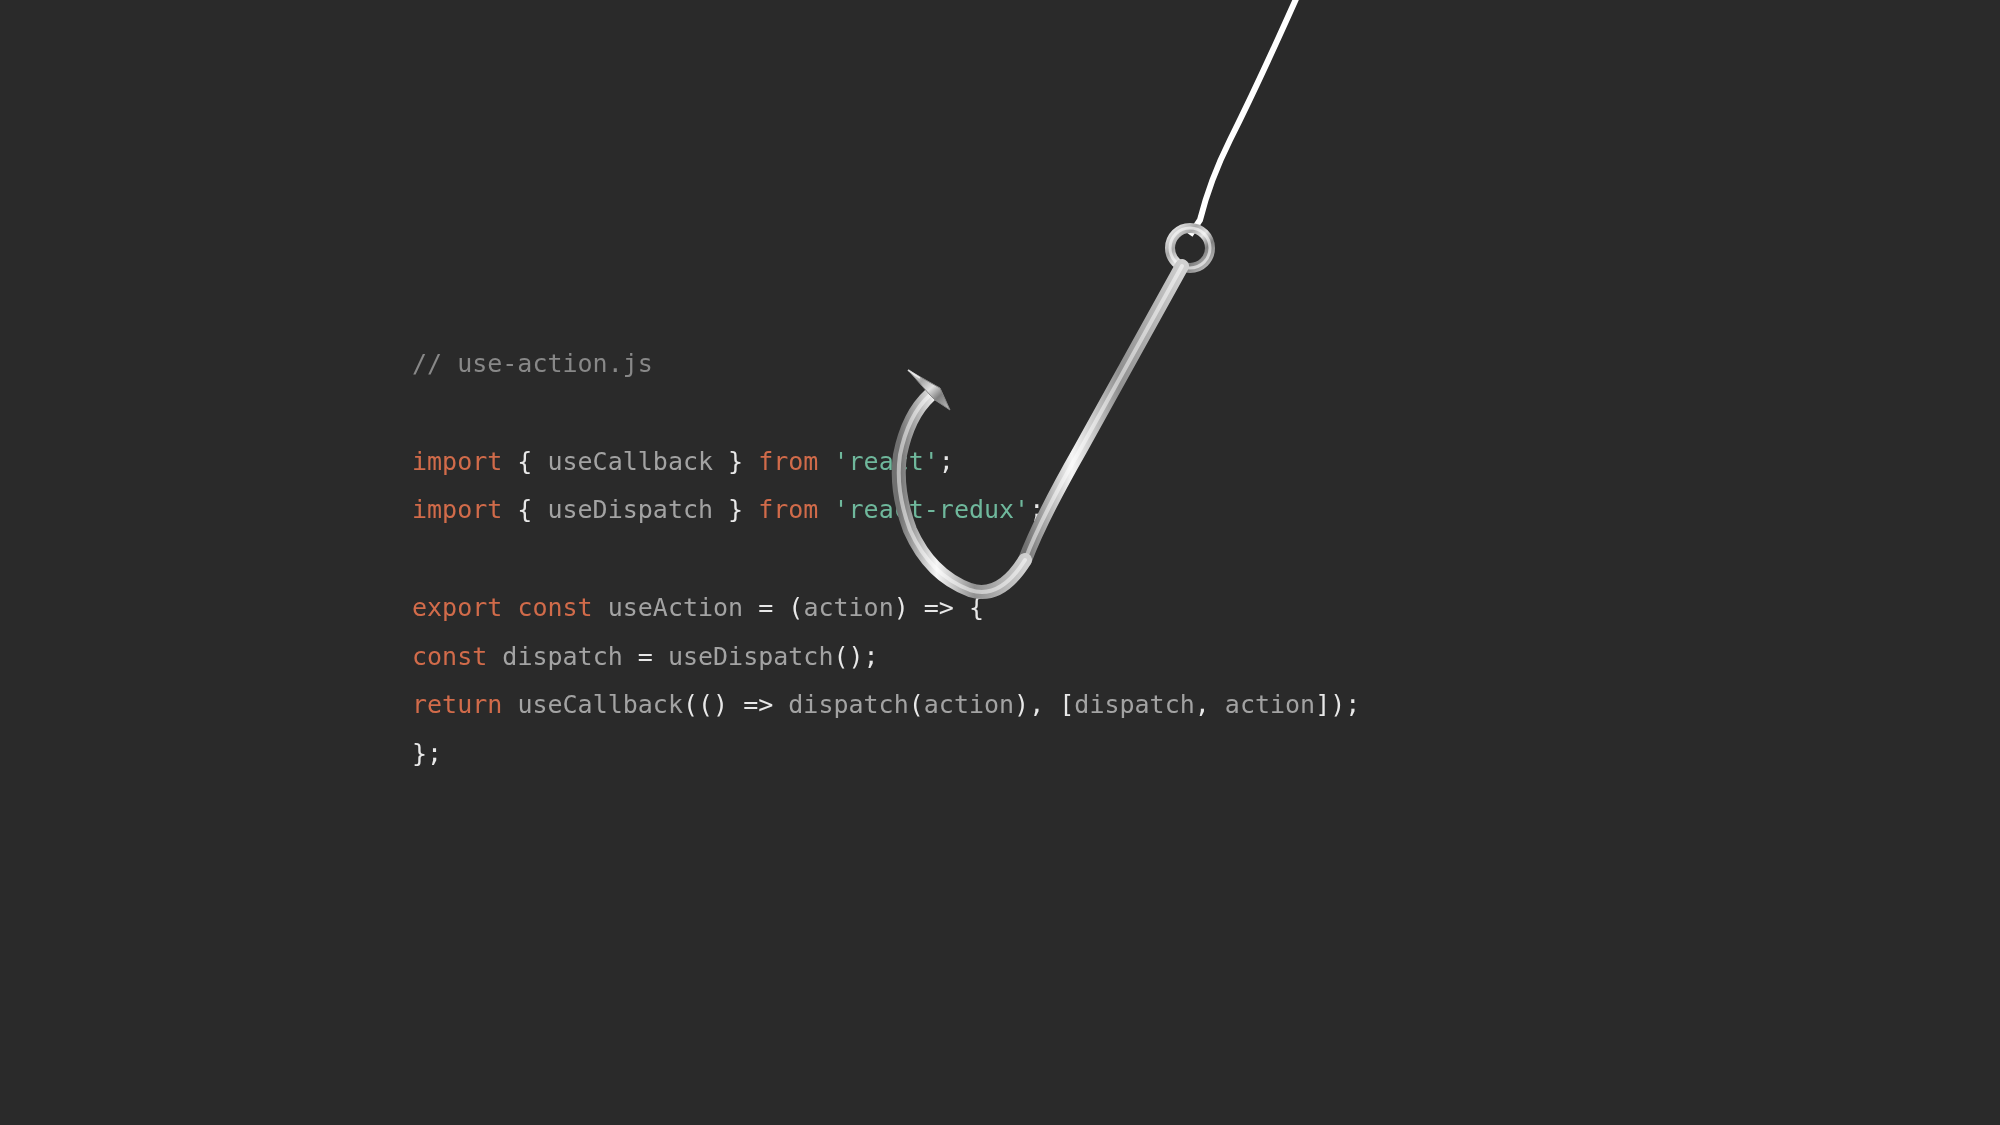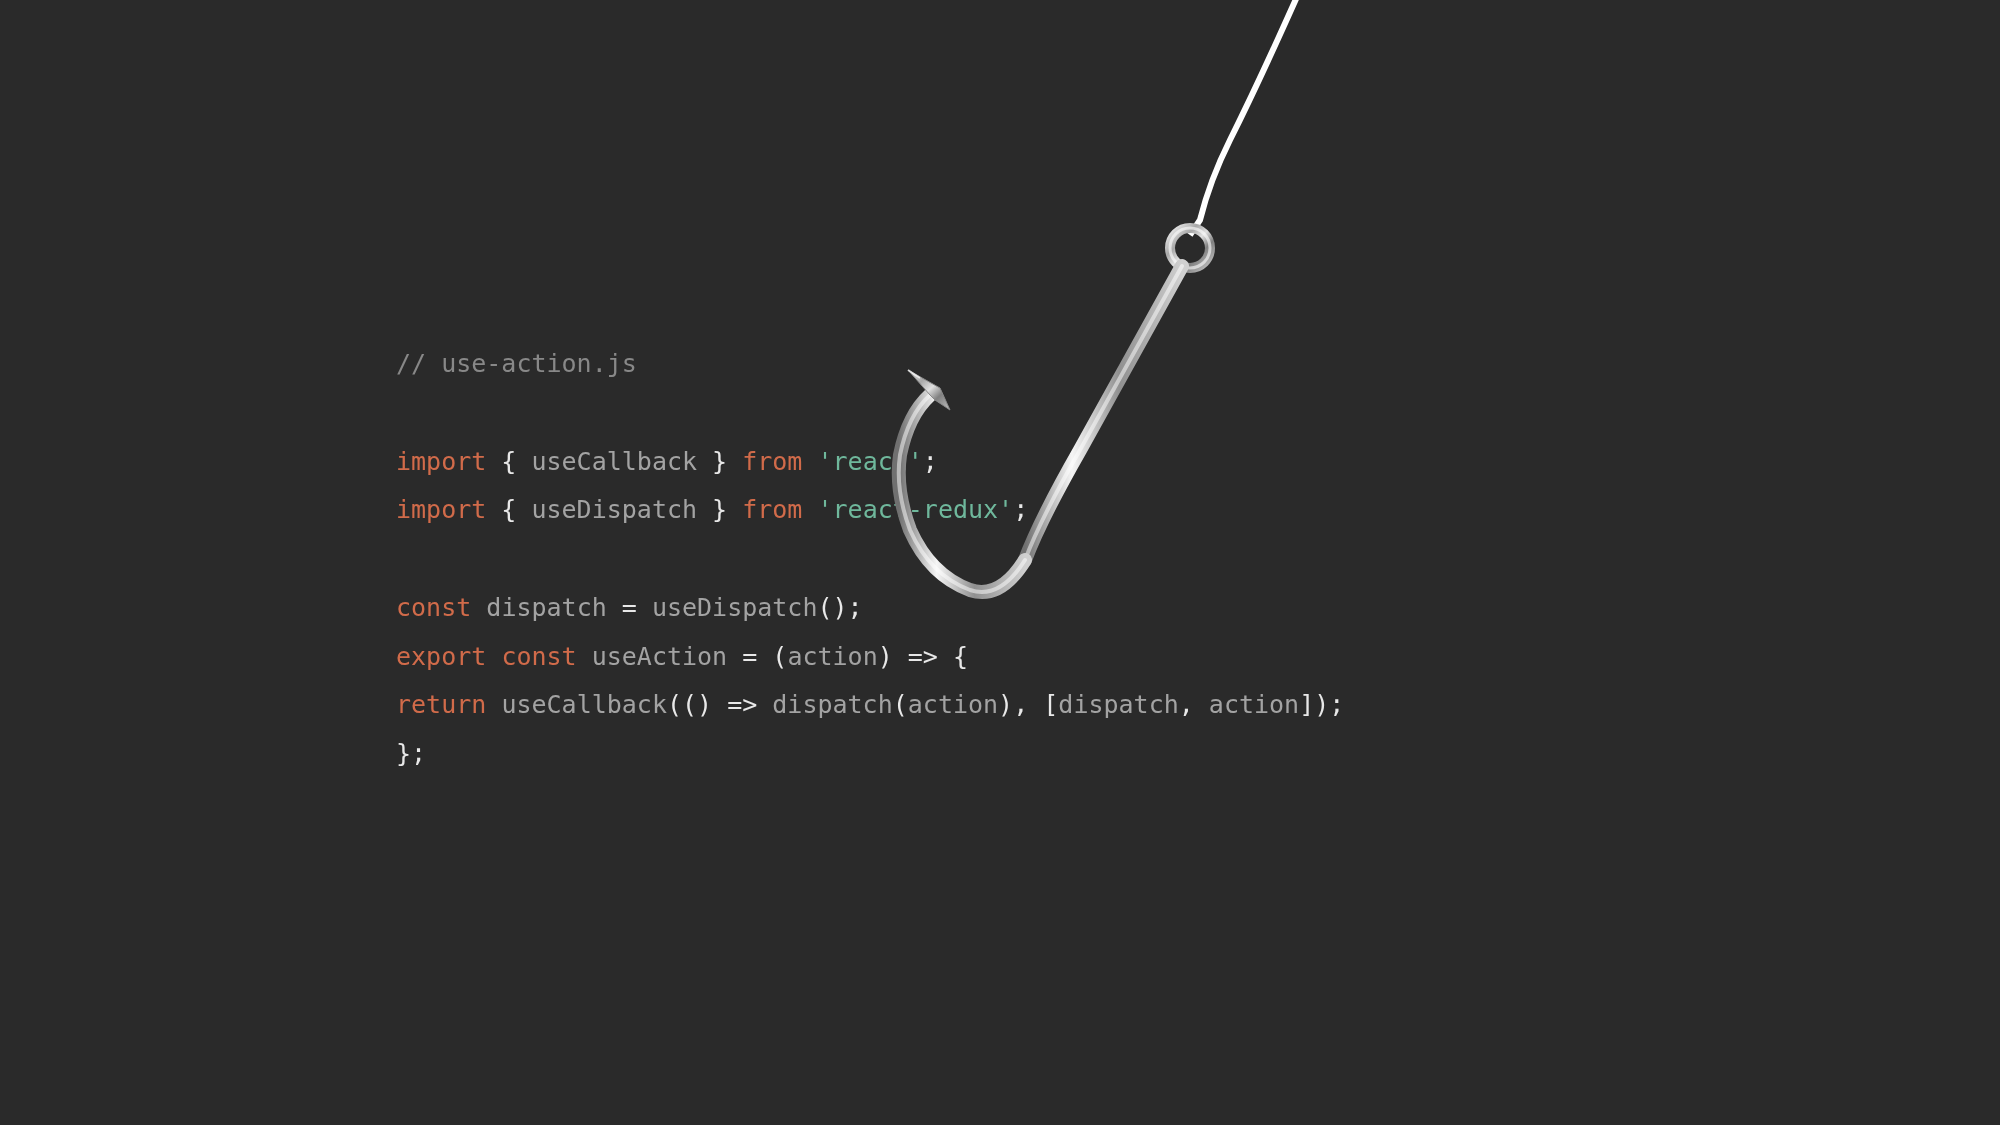--- a/index.html
+++ b/index.html
@@ -6,21 +6,21 @@
     body {
       width: 2000px;
       height: 1125px;
       background: #2a2a2a;
       font-family: 'SF Mono', 'Monaco', 'Menlo', 'Consolas', monospace;
       position: relative;
       overflow: hidden;
     }
     .code-block {
       position: absolute;
-      left: 396px;
+      left: 412px;
       top: 340px;
       font-size: 25px;
       line-height: 1.95;
       font-weight: 500;
     }
     .comment { color: #888; }
     .keyword { color: #d16b4a; }
     .identifier { color: #a3a3a3; }
     .punct { color: #e8e8e8; }
     .string { color: #6fb89c; }
@@ -42,24 +42,24 @@
   </div>
   <div>&nbsp;</div>
   <div>
     <span class="keyword">import</span><span class="punct"> { </span><span class="identifier">useCallback</span><span class="punct"> } </span><span class="keyword">from</span><span> </span><span class="string">'react'</span><span class="punct">;</span>
   </div>
   <div>
     <span class="keyword">import</span><span class="punct"> { </span><span class="identifier">useDispatch</span><span class="punct"> } </span><span class="keyword">from</span><span> </span><span class="string">'react-redux'</span><span class="punct">;</span>
   </div>
   <div>&nbsp;</div>
   <div>
-    <span> </span><span class="keyword">const</span><span> </span><span class="identifier">dispatch</span><span class="punct"> = </span><span class="identifier">useDispatch</span><span class="punct">();</span>
+    <span class="keyword">export</span><span> </span><span class="keyword">const</span><span> </span><span class="identifier">useAction</span><span class="punct"> = (</span><span class="identifier">action</span><span class="punct">) =&gt; {</span>
   </div>
   <div>
-    <span class="keyword">export</span><span> </span><span class="keyword">const</span><span> </span><span class="identifier">useAction</span><span class="punct"> = (</span><span class="identifier">action</span><span class="punct">) =&gt; {</span>
+    <span> </span><span class="keyword">const</span><span> </span><span class="identifier">dispatch</span><span class="punct"> = </span><span class="identifier">useDispatch</span><span class="punct">();</span>
   </div>
   <div>
     <span> </span><span class="keyword">return</span><span> </span><span class="identifier">useCallback</span><span class="punct">(() =&gt; </span><span class="identifier">dispatch</span><span class="punct">(</span><span class="identifier">action</span><span class="punct">), [</span><span class="identifier">dispatch</span><span class="punct">, </span><span class="identifier">action</span><span class="punct">]);</span>
   </div>
   <div>
     <span class="punct">};</span>
   </div>
 </div>
 
 <svg class="hook-svg" viewBox="0 0 500 620">

